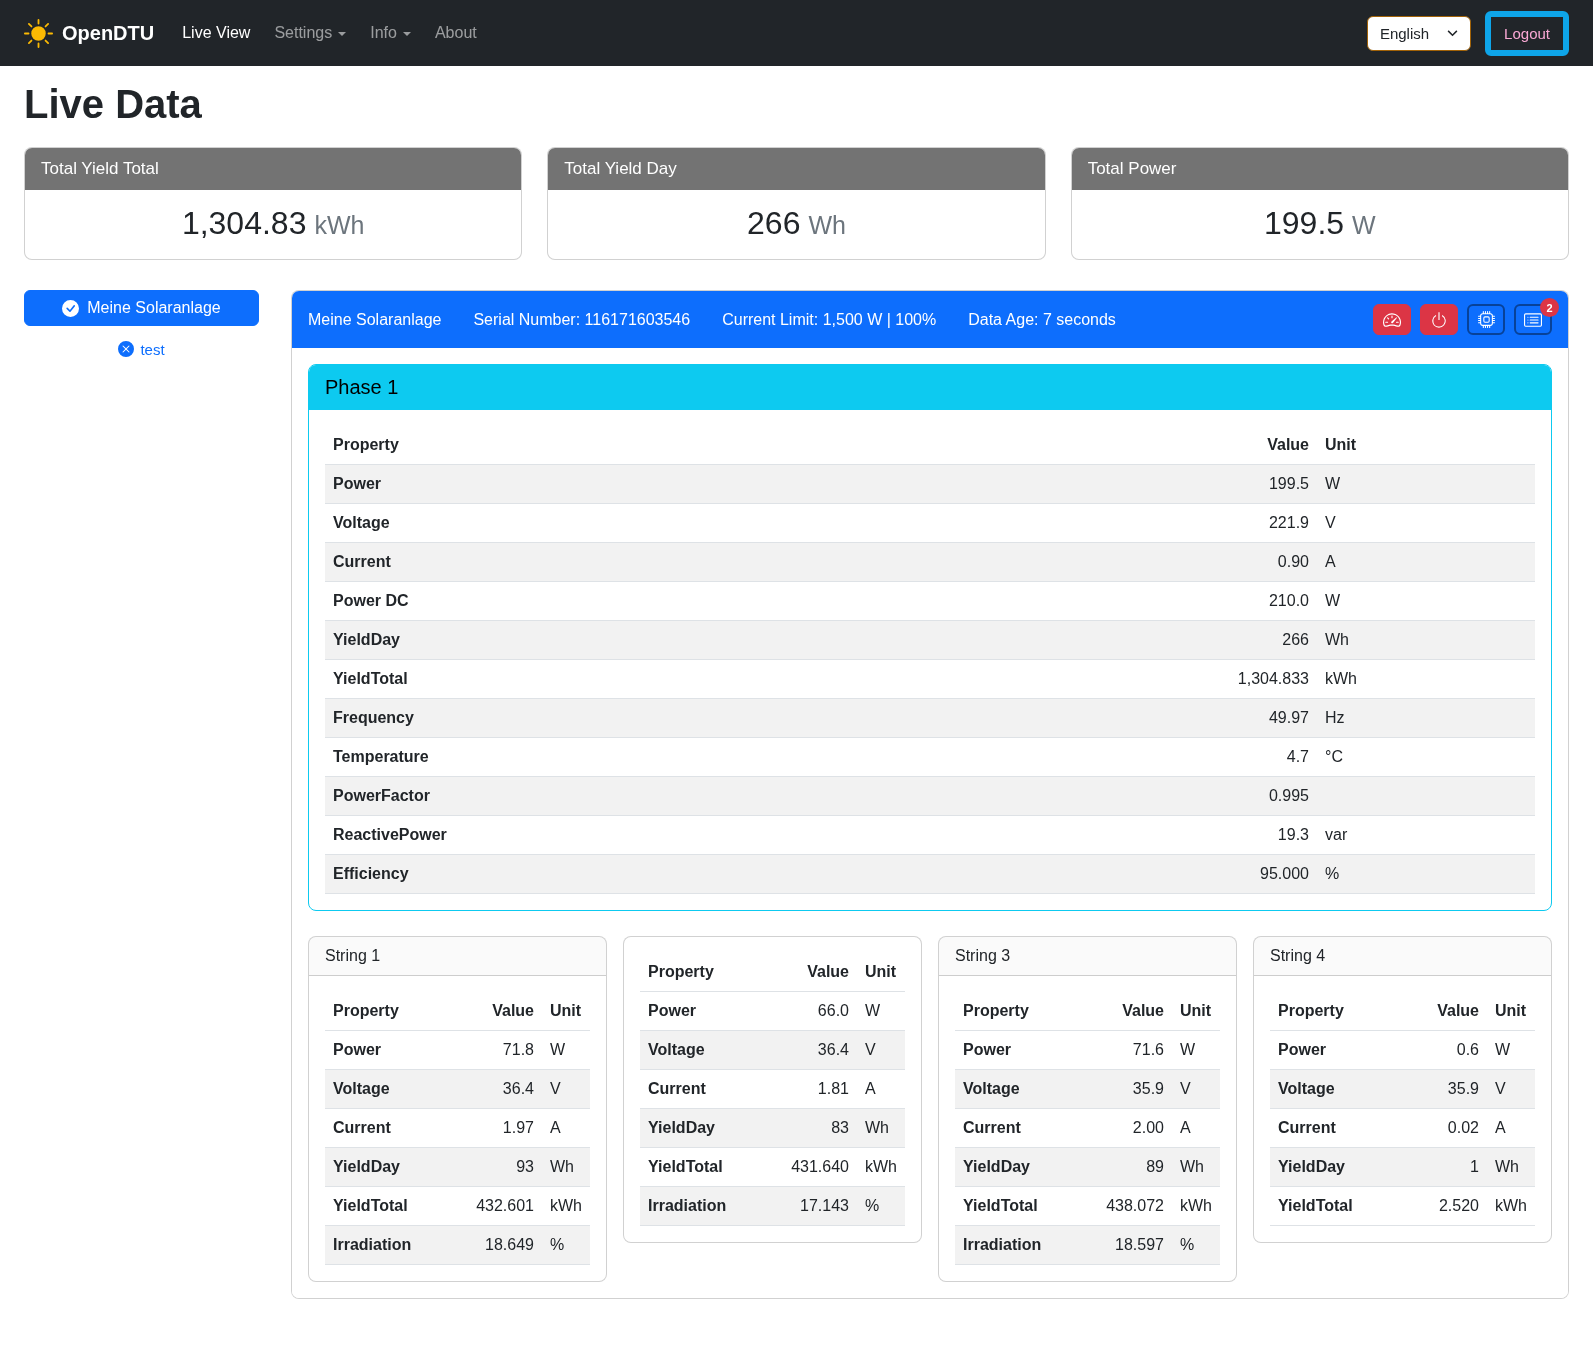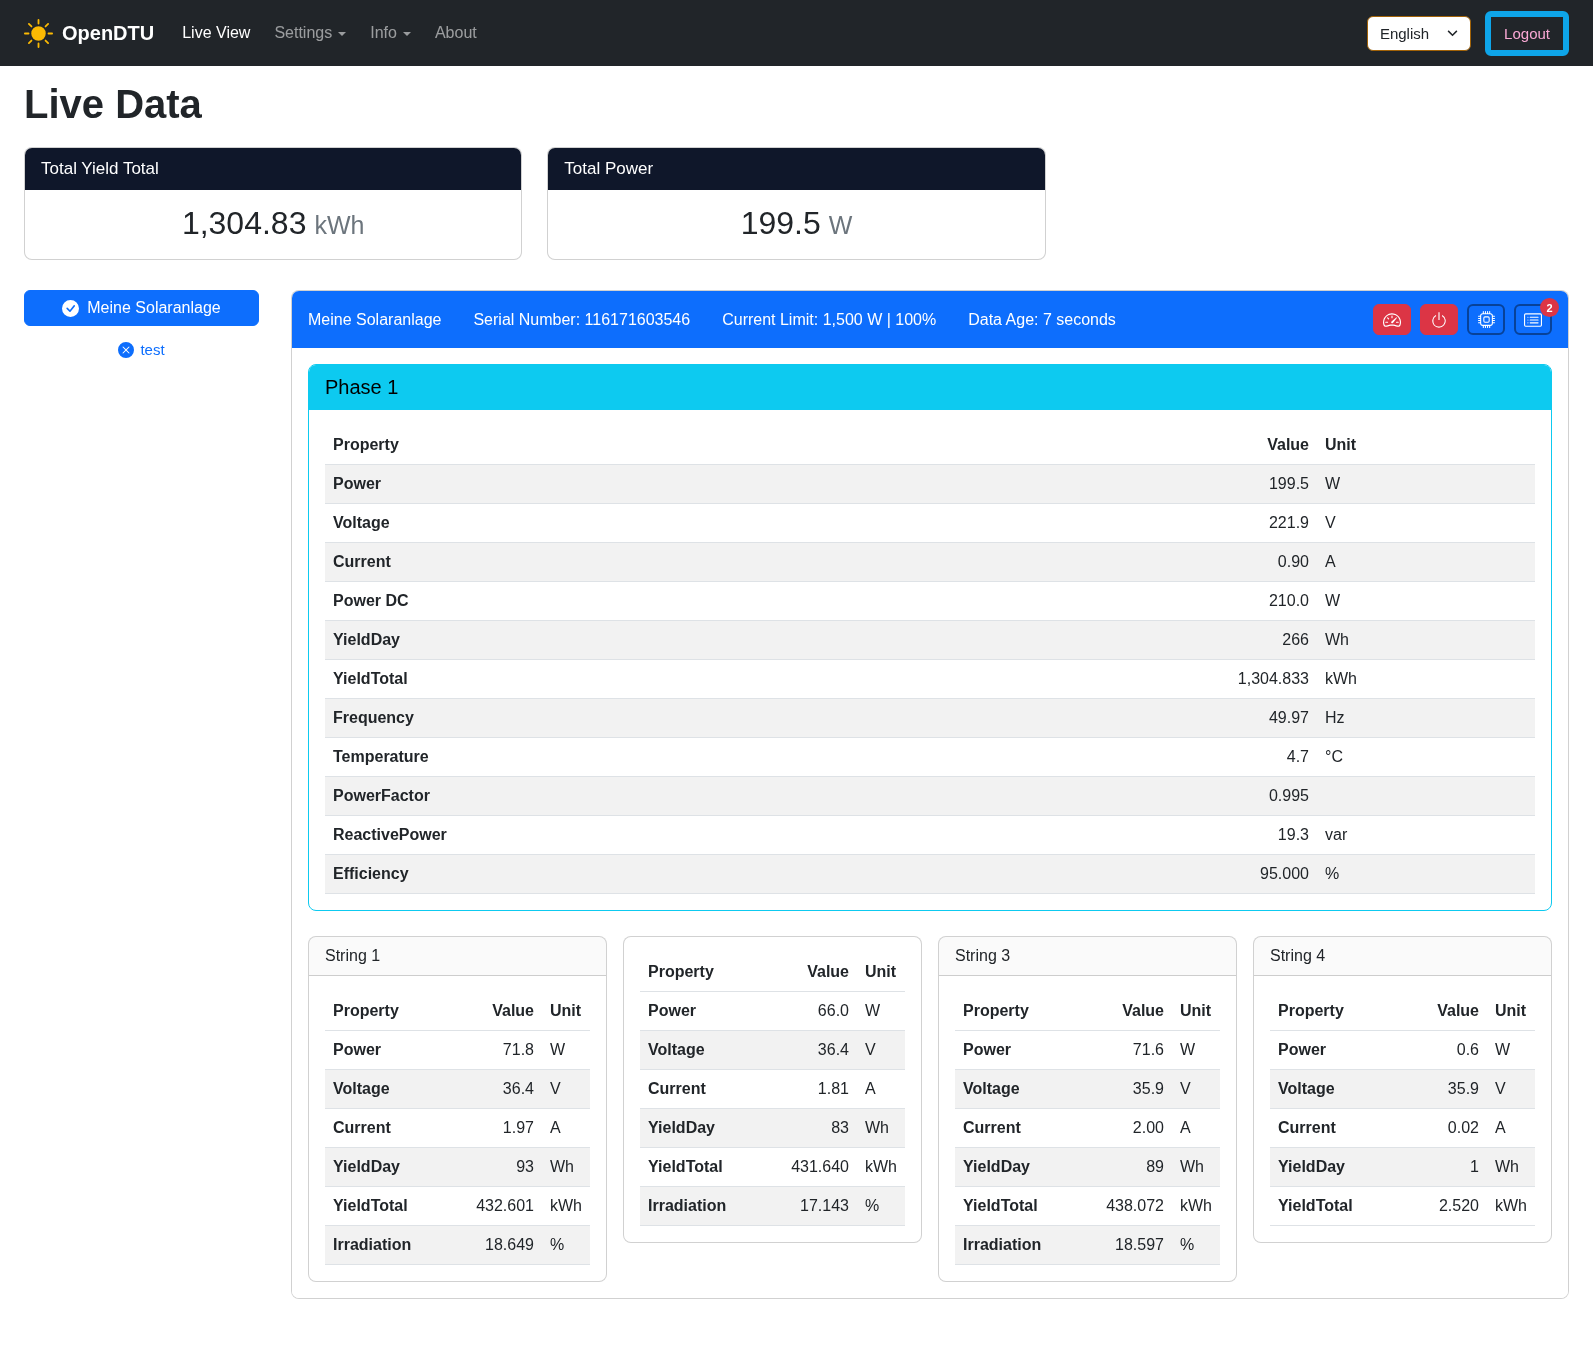--- a/index.html
+++ b/index.html
@@ -87,21 +87,21 @@
   }
 
   
   .summary-row {
     display: grid;
     grid-template-columns: repeat(3, 1fr);
     gap: 25px;
     margin-bottom: 30px;
   }
   .summary-header {
-    background: #0f172a;
+    background: #737373;
     color: #fff;
     padding: 11px 16px;
     font-size: 17px;
   }
   .summary-body { padding: 15px 16px 17px; text-align: center; }
   .big-value { font-size: 32px; font-weight: 400; color: #212529; }
   .big-unit { font-size: 25px; color: #6c757d; margin-left: 8px; }
 
   
   .main-row { display: flex; align-items: flex-start; gap: 32px; }
@@ -117,21 +117,21 @@
     font-family: inherit;
     display: flex;
     align-items: center;
     justify-content: center;
     gap: 8px;
     cursor: pointer;
   }
   .inv-test {
     margin-top: 15px;
     display: flex;
-    align-items: flex-end;
+    align-items: flex-start;
     justify-content: center;
     gap: 6px;
     color: #0d6efd;
     font-size: 15px;
     cursor: pointer;
   }
 
   
   .inverter-card { flex: 1; }
   .inverter-header {
@@ -245,20 +245,26 @@
 
 <div class="page">
 
   <h1 class="page-title">Live Data</h1>
 
   <div class="summary-row">
     <div class="card">
       <div class="summary-header">Total Yield Total</div>
       <div class="summary-body">
         <span class="big-value">1,304.83</span><span class="big-unit">kWh</span>
+      </div>
+    </div>
+    <div class="card">
+      <div class="summary-header">Total Yield Day</div>
+      <div class="summary-body">
+        <span class="big-value">266</span><span class="big-unit">Wh</span>
       </div>
     </div>
     <div class="card">
       <div class="summary-header">Total Power</div>
       <div class="summary-body">
         <span class="big-value">199.5</span><span class="big-unit">W</span>
       </div>
     </div>
   </div>
 

